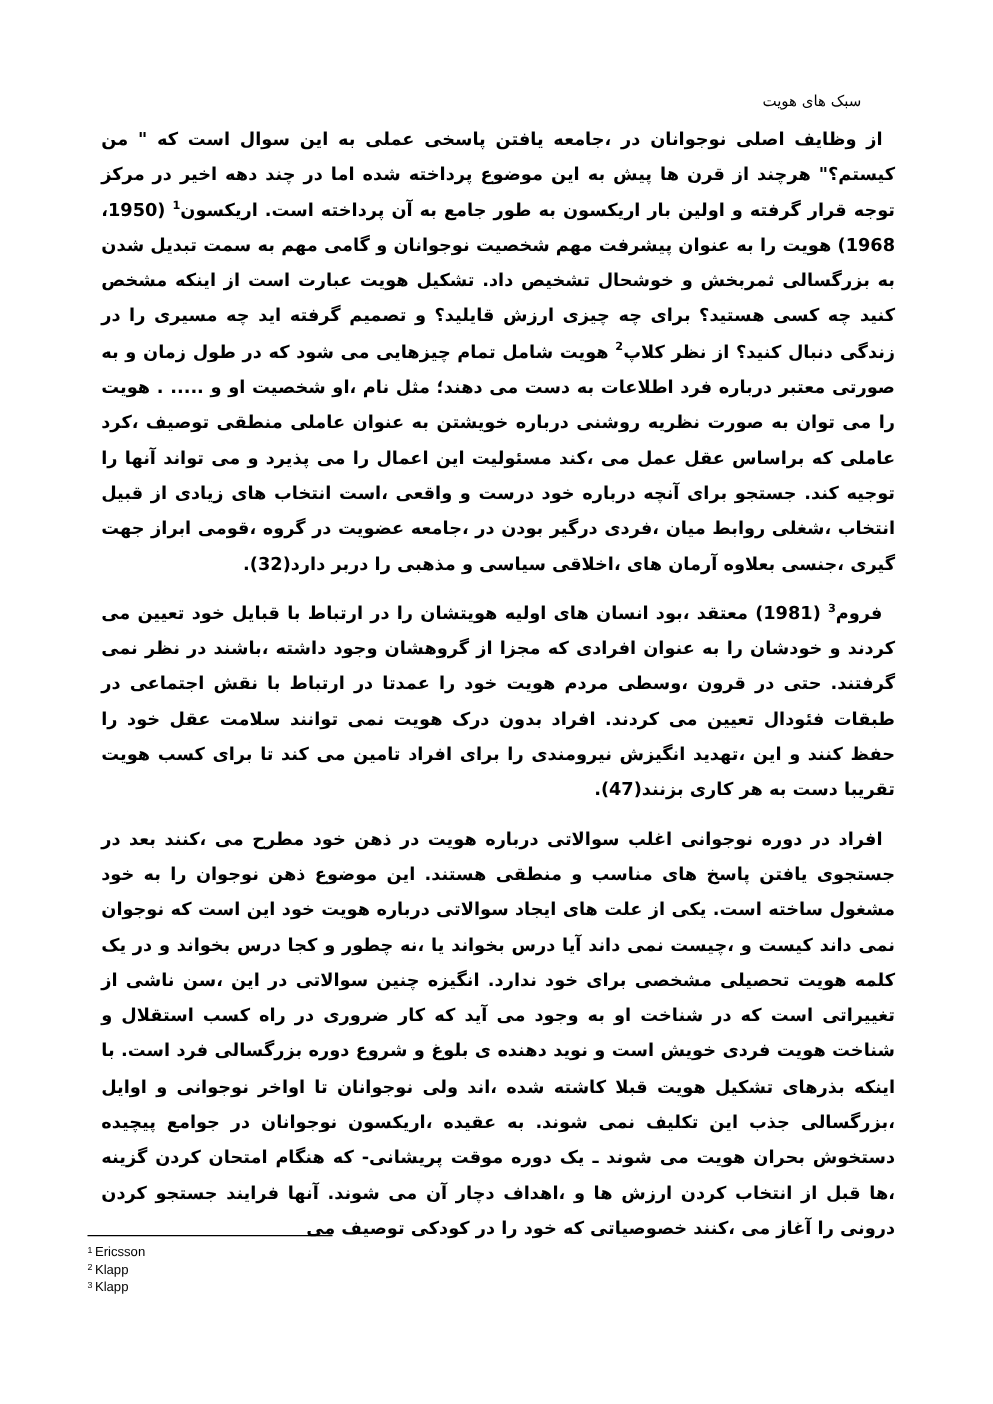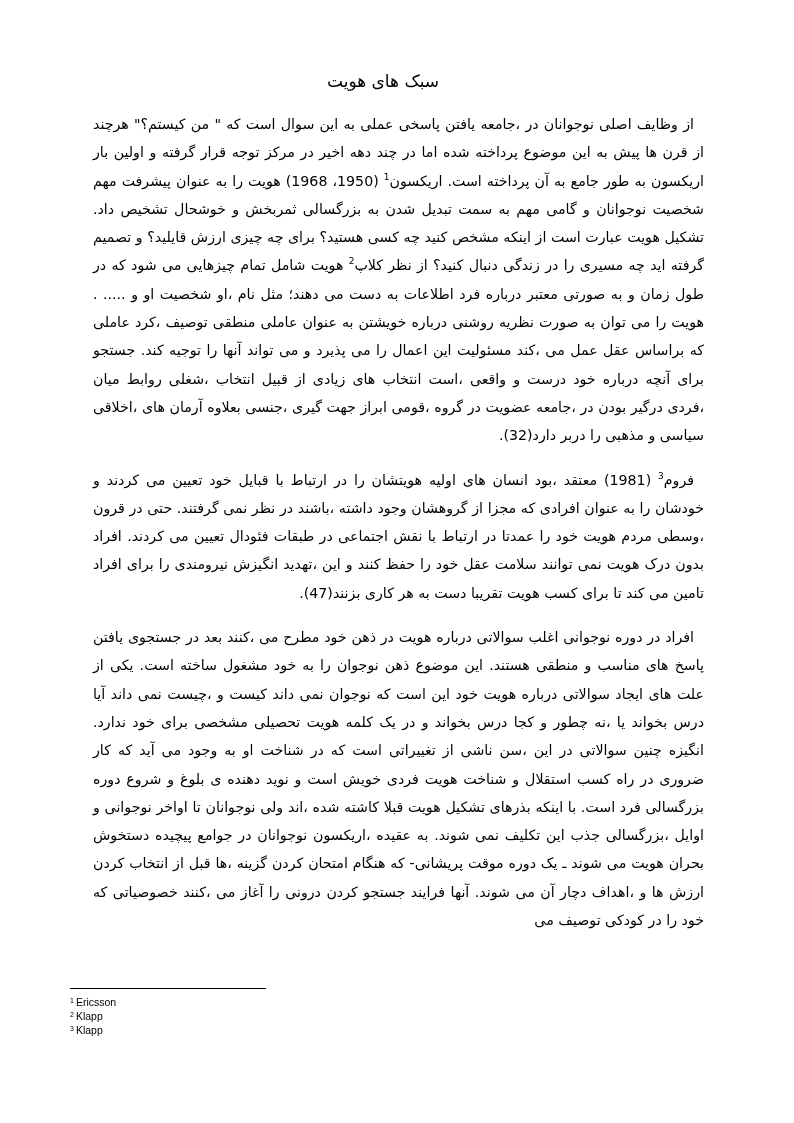--- a/index.html
+++ b/index.html
@@ -9,26 +9,26 @@
       background: #ffffff; color: #000000;
     }
     .content {
       position: absolute; left: 77px; width: 643px; top: 68px;
       direction: rtl;
       font-family: "DejaVu Sans", sans-serif;
       font-size: 14.2px;
       color: #000;
     }
     .title {
-      margin: 0; padding-right: 31px; font-weight: normal; font-size: 17px;
-      line-height: 26px; text-align: center; height: 26px;
+      margin: 0; padding-right: 31px; font-weight: normal; font-size: 12px;
+      line-height: 26px; text-align: right; height: 26px;
     }
     .para {
-      margin: 16px; text-align: justify; text-align-last: right;
-      line-height: 28.3px; text-indent: 10px;
+      margin: 4px; text-align: justify; text-align-last: right;
+      line-height: 28.3px; text-indent: 10px; font-weight: bold;
     }
     .para + .para { margin-top: 11px; }
     .para sup { font-size: 9px; line-height: 0; }
     .footnotes {
       position: absolute; left: 70px; top: 988px; width: 260px;
       direction: ltr;
       font-family: "Liberation Sans", sans-serif; font-size: 10.5px; color: #000;
     }
     .fn-rule { width: 196px; height: 0; border-top: 1px solid #000; margin: 0 0 6px 0; }
     .fn { margin: 0; line-height: 14px; height: 14px; }

